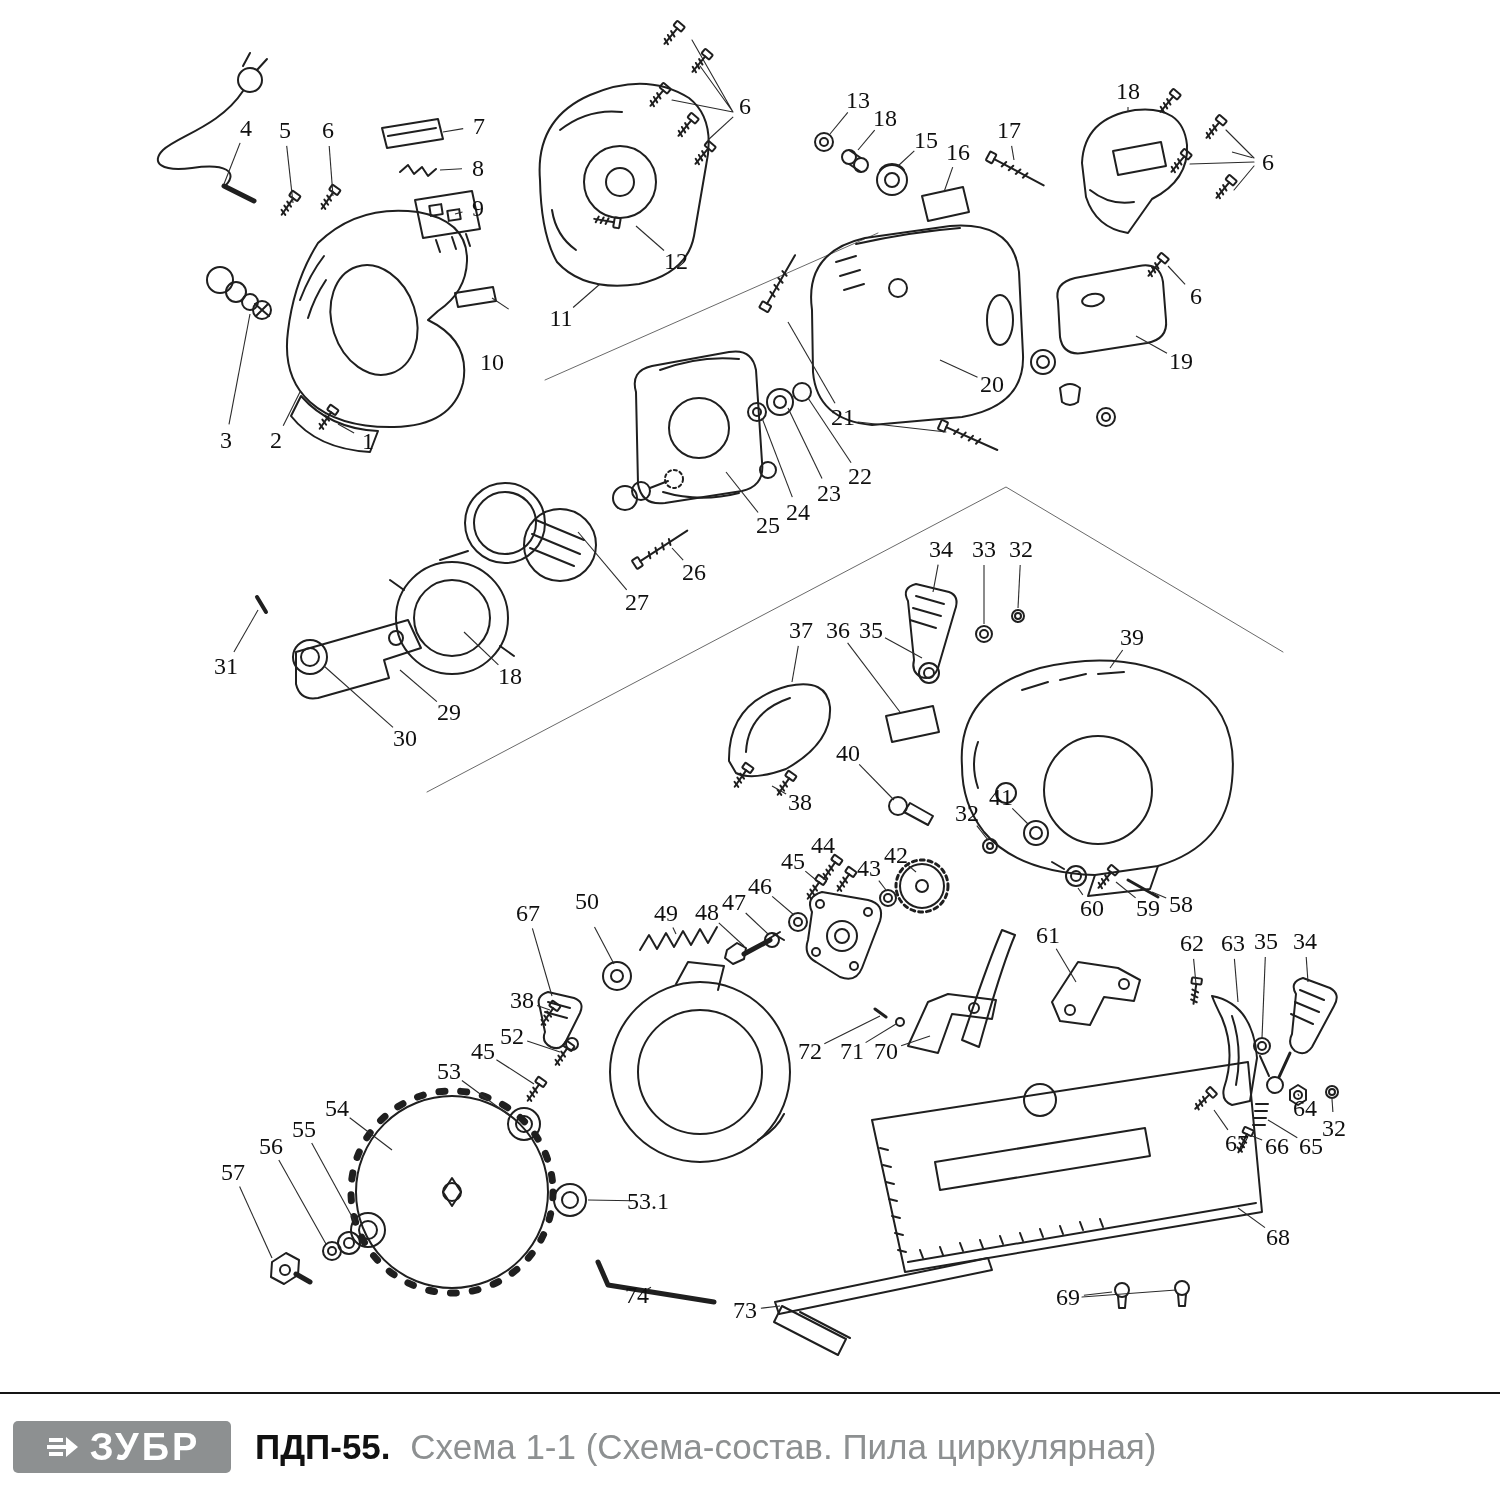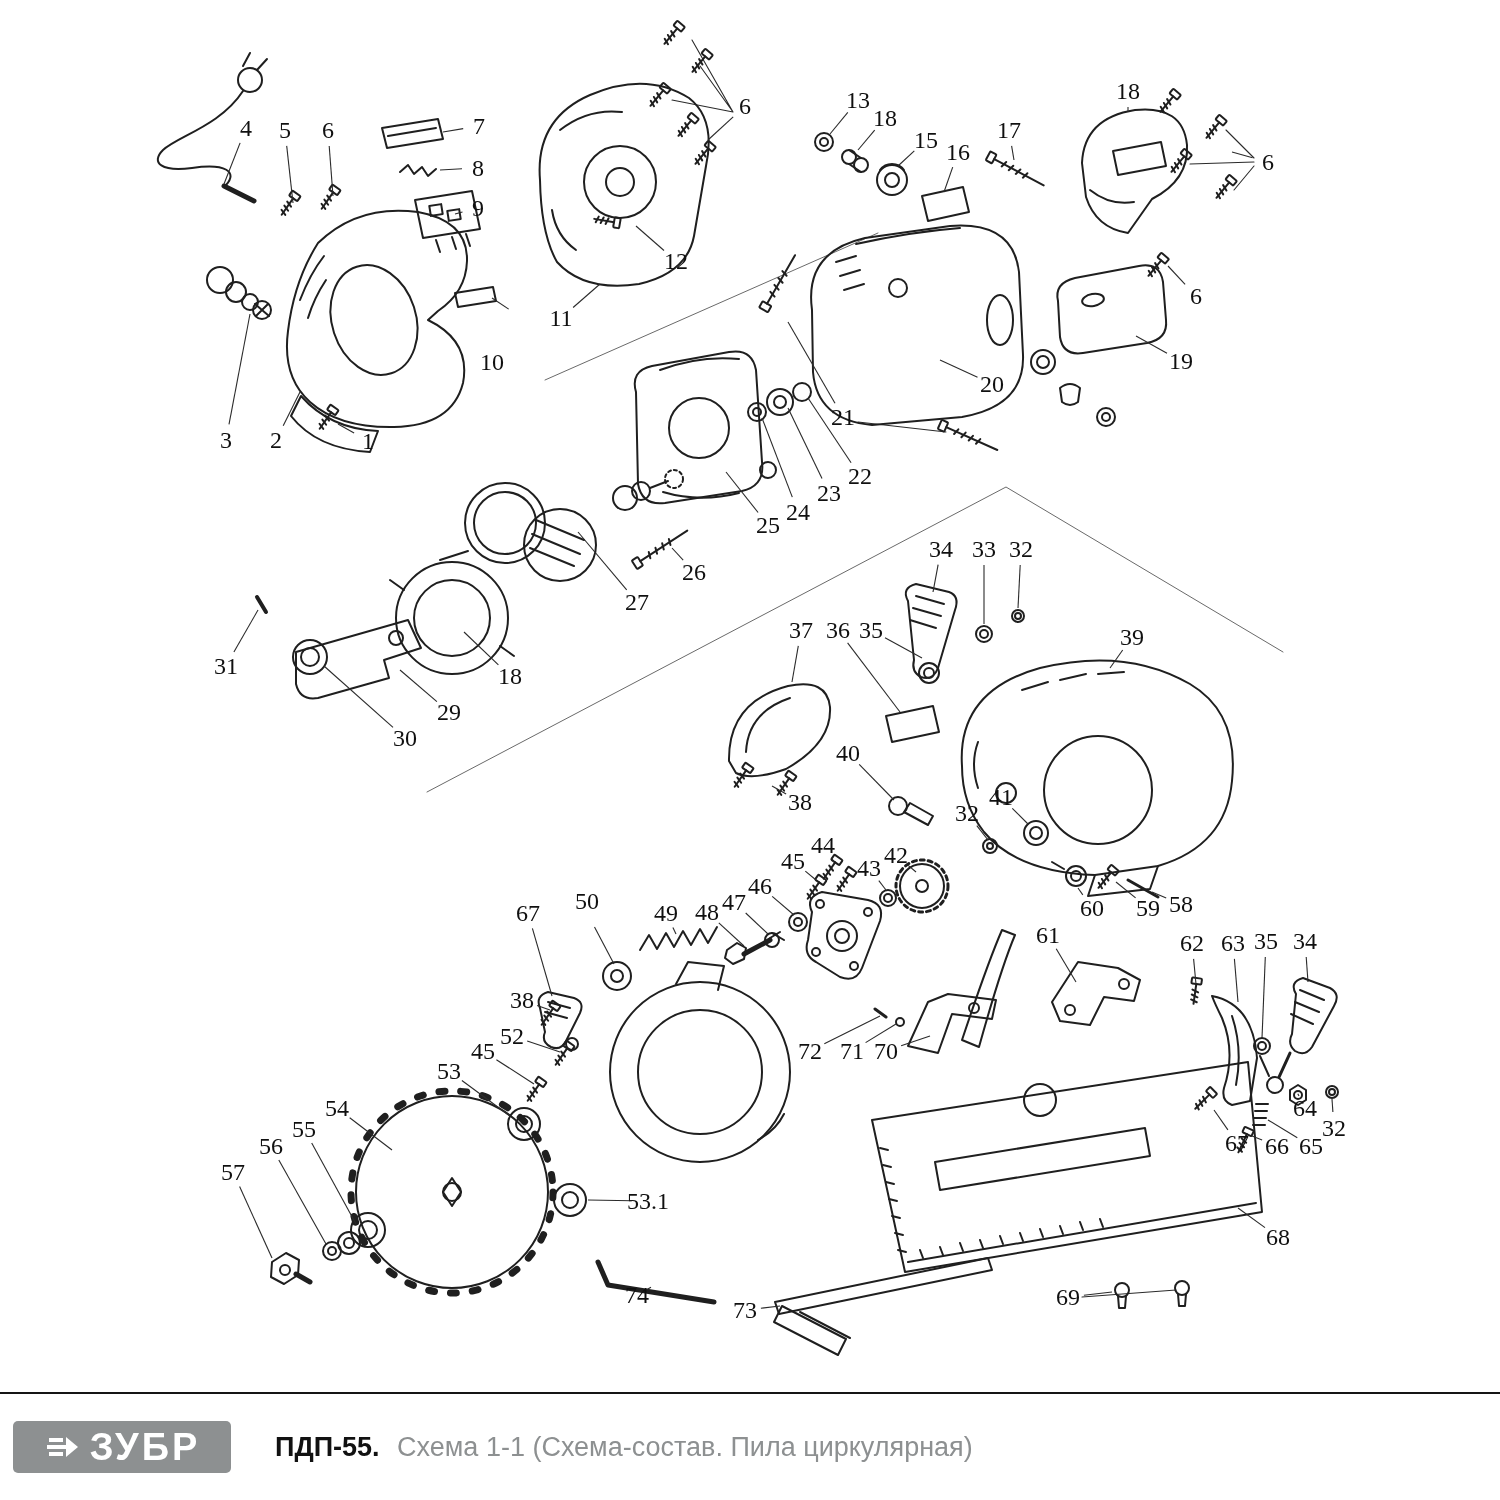--- a/index.html
+++ b/index.html
@@ -9,21 +9,21 @@
   #leader-layer line{stroke:#2b2b2b;stroke-width:1.1}
   .part-label{position:absolute;transform:translate(-50%,-50%);
               font-family:"Liberation Serif",serif;font-size:24px;color:#101010;
               line-height:1;white-space:nowrap}
   .footer{position:absolute;left:0;right:0;top:1392px;height:108px;
           border-top:2px solid #151515;display:flex;align-items:center;
           padding-left:30px;box-sizing:border-box;background:#fff}
   .logo{width:218px;height:52px;border-radius:5px;display:flex;align-items:center;
         justify-content:center;gap:10px;background:#8d9091}
   .logo-text{color:#fff;font-weight:bold;font-size:38px;letter-spacing:3px}
-  .title{margin-left:44px;font-size:27px;white-space:nowrap}
+  .title{margin-left:24px;font-size:35px;white-space:nowrap}
   .model{font-weight:bold;color:#111}
   .scheme{color:#8d9091;margin-left:10px}
 </style>
 </head>
 <body>
 
 <div class="page">
 
   <svg id="art" width="1500" height="1500" viewBox="0 0 1500 1500">
     <defs>

